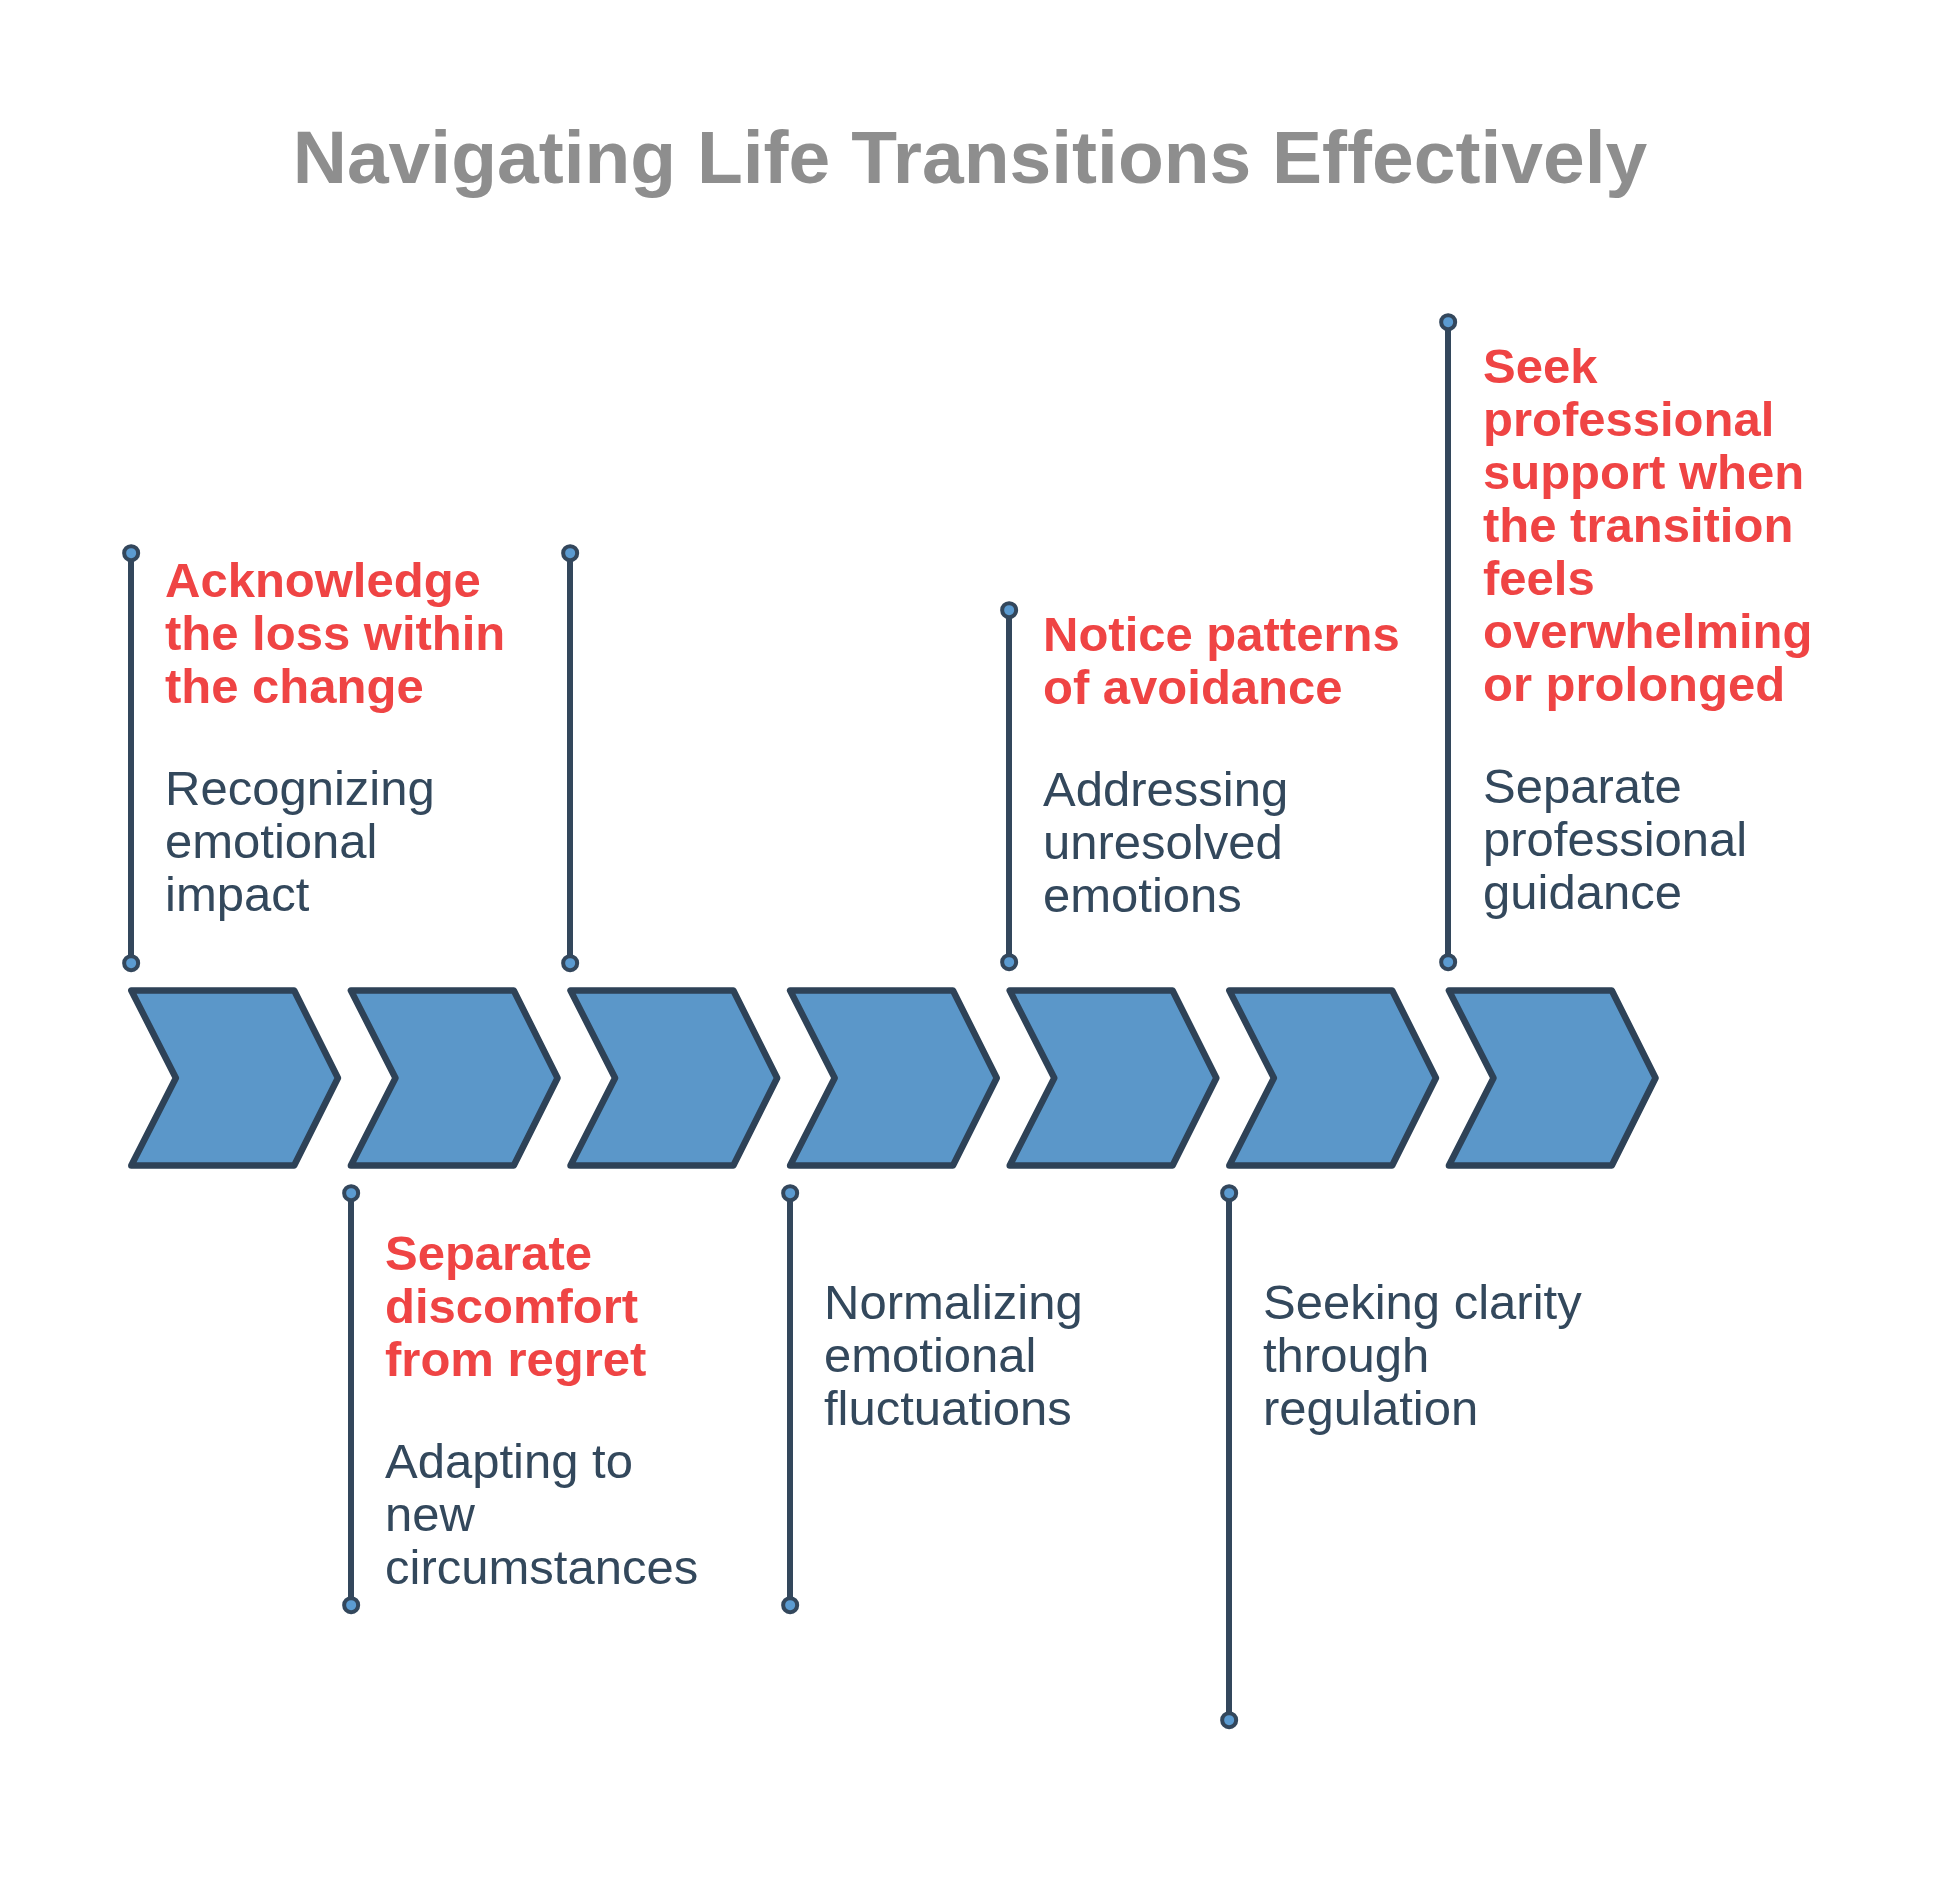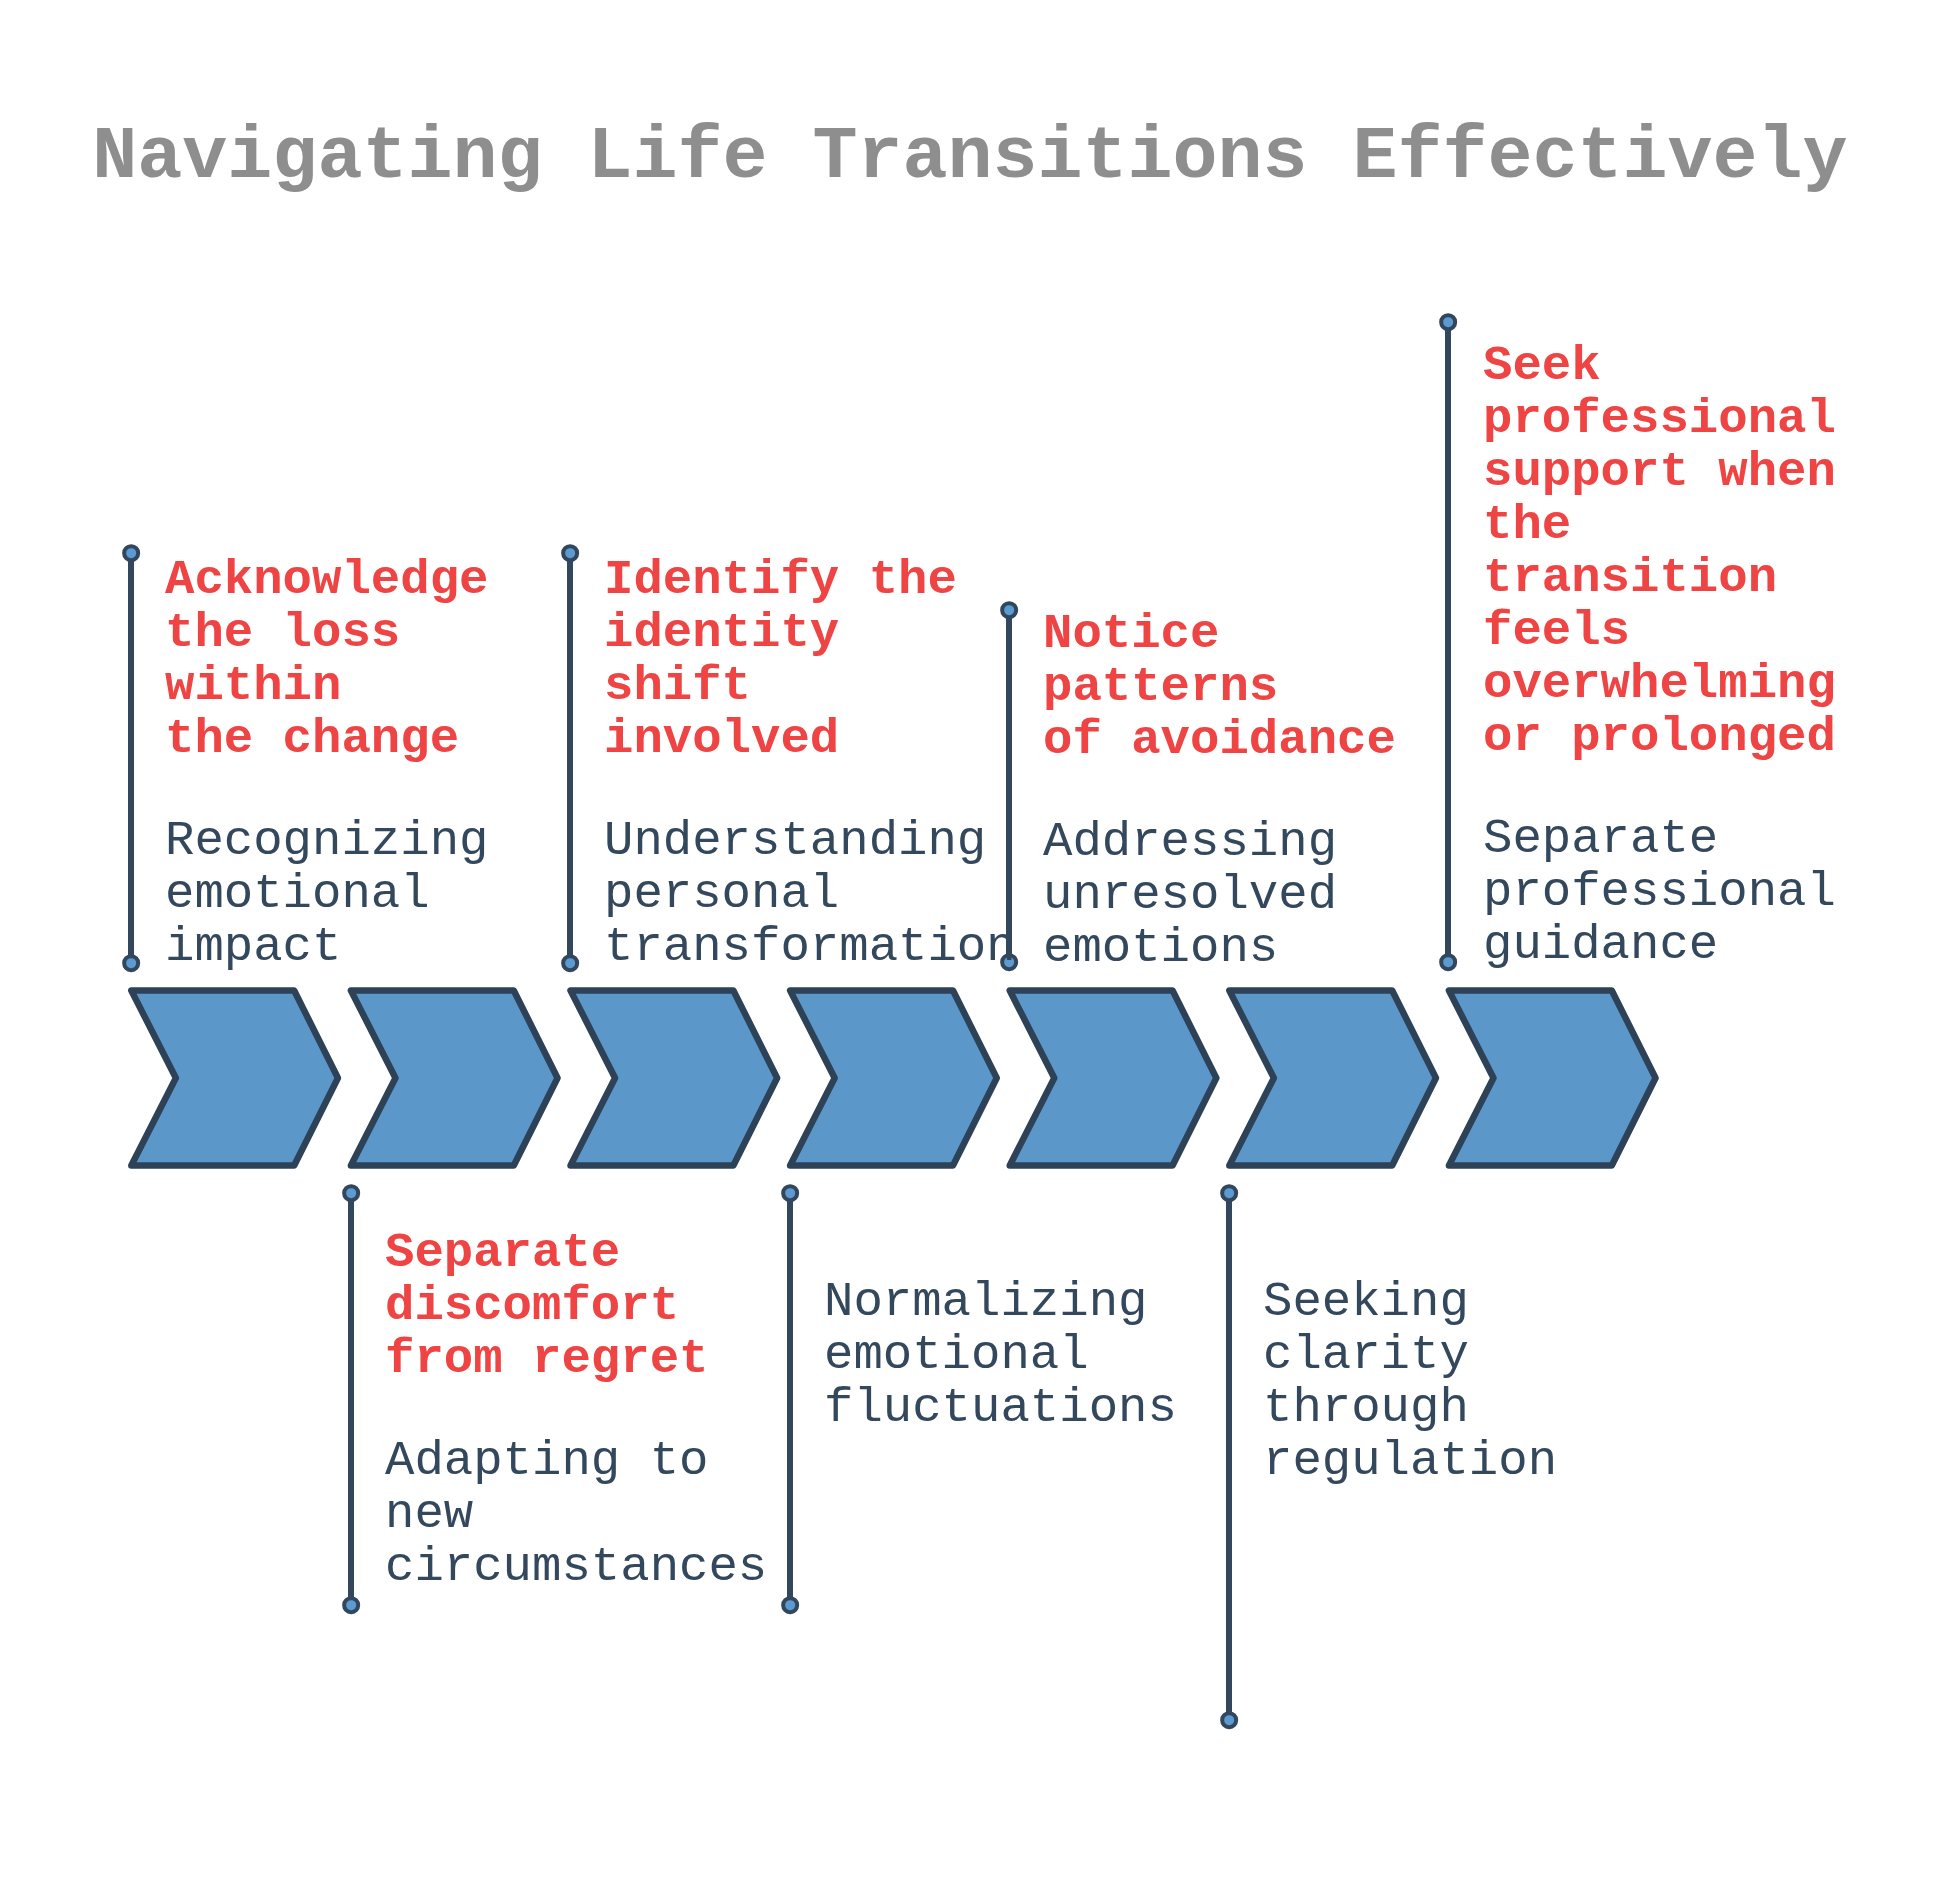--- a/index.html
+++ b/index.html
@@ -1,21 +1,21 @@
 <!DOCTYPE html>
 <html style="font-size:13px"><head>
 <meta charset="utf-8">
 <style>
   html,body{margin:0;padding:0;background:#ffffff;}
   #canvas{
     position:relative;
     width:1940px;
     height:1896px;
     background:#ffffff;
-    font-family:Liberation Mono, monospace;
+    font-family:Liberation Sans, sans-serif;
     overflow:hidden;
   }
   .title{
     position:absolute;
     top:113px;
     left:0;
     width:1940px;
     text-align:center;
     font-size:75px;
     font-weight:bold;
@@ -142,28 +142,20 @@
 impact</div>
   </div>
   <div id="text-2" class="step-text">
     <div class="step-heading">Separate
 discomfort
 from regret</div>
     <div class="step-body">Adapting to
 new
 circumstances</div>
   </div>
-  <div id="text-3" class="step-text">
-    <div class="step-heading">Identify the
-identity shift
-involved</div>
-    <div class="step-body">Understanding
-personal
-transformation</div>
-  </div>
   <div id="text-4" class="step-text">
     <div class="step-body">Normalizing
 emotional
 fluctuations</div>
   </div>
   <div id="text-5" class="step-text">
     <div class="step-heading">Notice patterns
 of avoidance</div>
     <div class="step-body">Addressing
 unresolved

